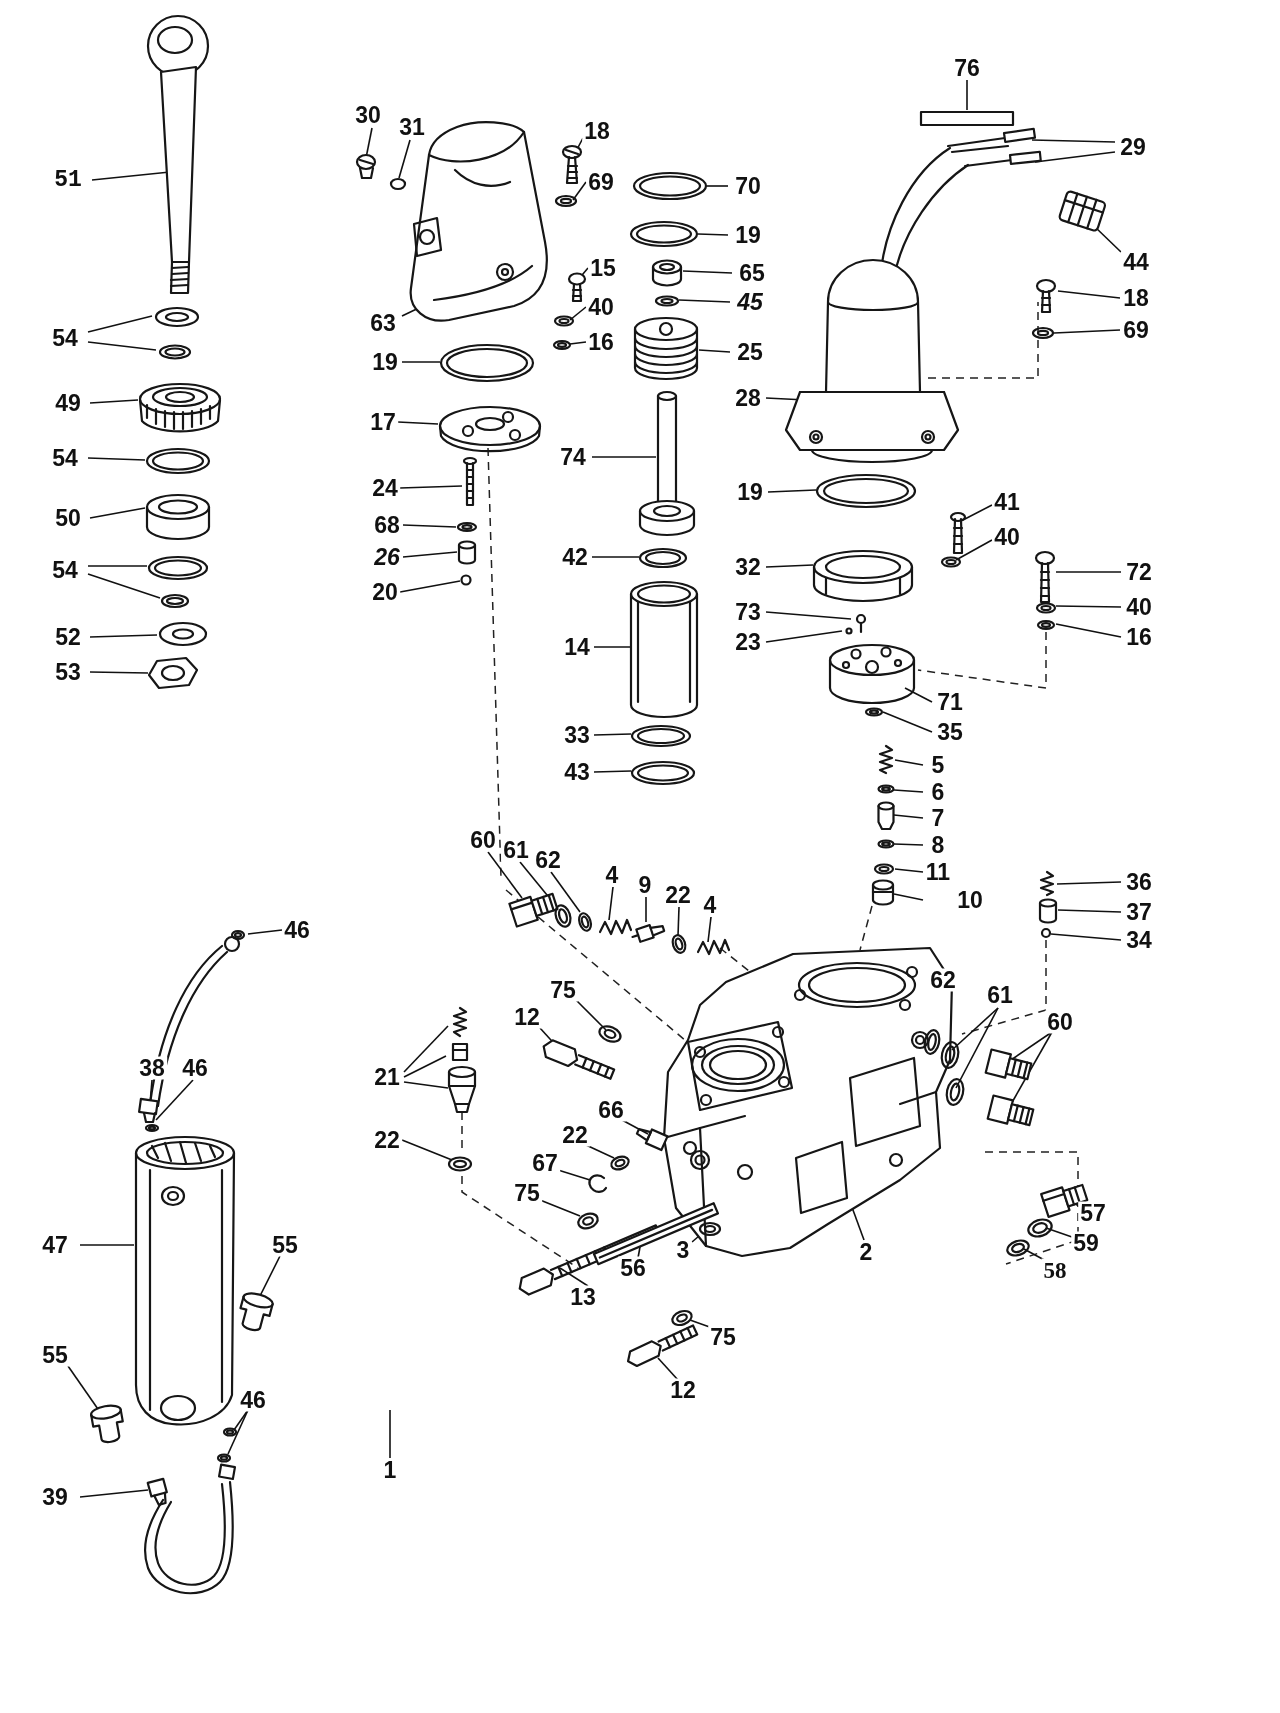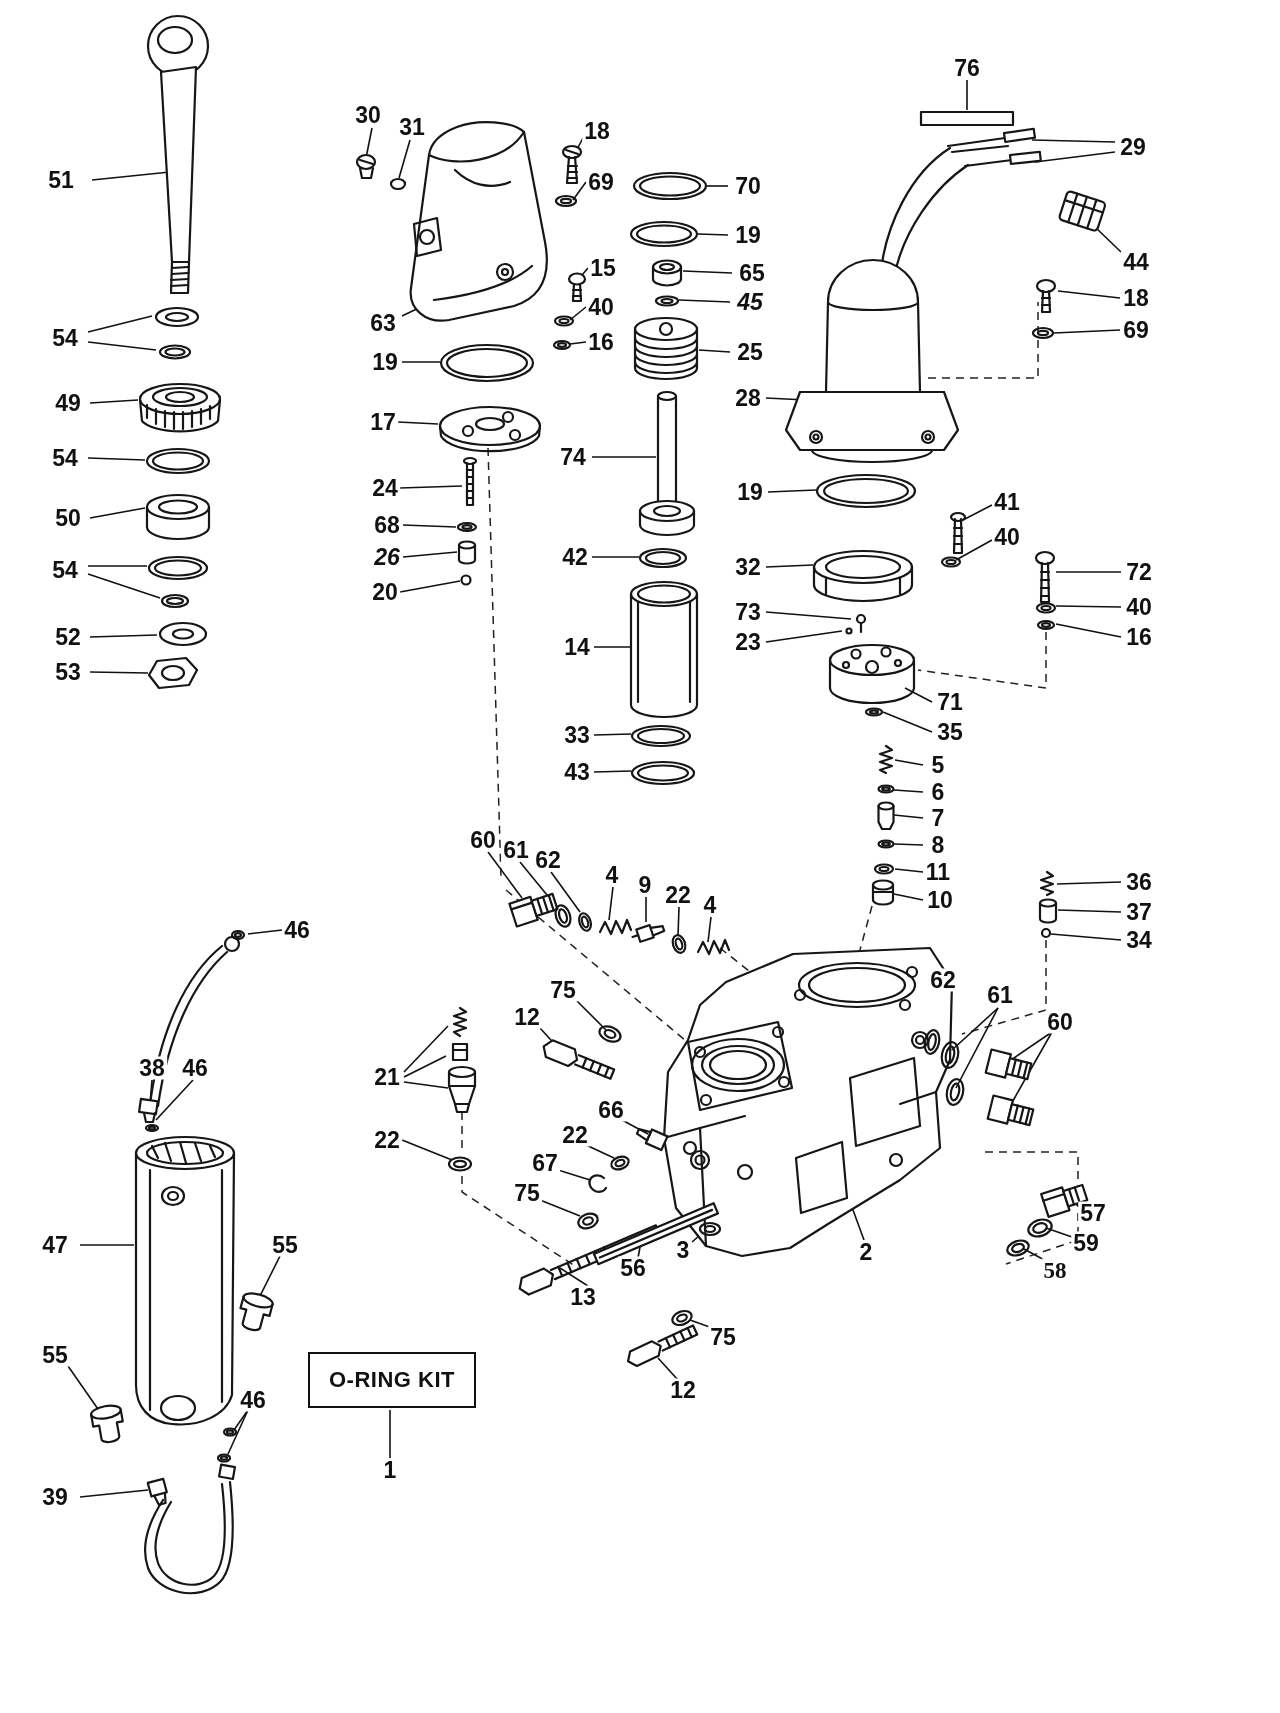--- a/index.html
+++ b/index.html
@@ -711,21 +711,21 @@
         <path d="M153,1494 L155,1504 L162,1504 L164,1494"></path>
       </g>
       <g transform="rotate(10 228 1472)">
         <rect x="220" y="1466" width="14" height="12" fill="#fff"></rect>
       </g>
     </g>
   </g>
 </svg>
 
   <div class="callout-layer">
-      <div class="callout" style="left: 61px; top: 180px;">51</div>
+      <div class="callout" style="left: 68px; top: 180px; font-family: Liberation Mono, monospace;">51</div>
       <div class="callout" style="left: 65px; top: 338px;">54</div>
       <div class="callout" style="left: 68px; top: 403px;">49</div>
       <div class="callout" style="left: 65px; top: 458px;">54</div>
       <div class="callout" style="left: 68px; top: 518px;">50</div>
       <div class="callout" style="left: 65px; top: 570px;">54</div>
       <div class="callout" style="left: 68px; top: 637px;">52</div>
       <div class="callout" style="left: 68px; top: 672px;">53</div>
       <div class="callout" style="left: 368px; top: 115px;">30</div>
       <div class="callout" style="left: 412px; top: 127px;">31</div>
       <div class="callout" style="left: 597px; top: 131px;">18</div>
@@ -765,21 +765,21 @@
       <div class="callout" style="left: 1139px; top: 637px;">16</div>
       <div class="callout" style="left: 748px; top: 612px;">73</div>
       <div class="callout" style="left: 748px; top: 642px;">23</div>
       <div class="callout" style="left: 950px; top: 702px;">71</div>
       <div class="callout" style="left: 950px; top: 732px;">35</div>
       <div class="callout" style="left: 938px; top: 765px;">5</div>
       <div class="callout" style="left: 938px; top: 792px;">6</div>
       <div class="callout" style="left: 938px; top: 818px;">7</div>
       <div class="callout" style="left: 938px; top: 845px;">8</div>
       <div class="callout" style="left: 938px; top: 872px;">11</div>
-      <div class="callout" style="left: 940px; top: 900px;">10</div>
+      <div class="callout" style="left: 970px; top: 900px;">10</div>
       <div class="callout" style="left: 1139px; top: 882px;">36</div>
       <div class="callout" style="left: 1139px; top: 912px;">37</div>
       <div class="callout" style="left: 1139px; top: 940px;">34</div>
       <div class="callout" style="left: 483px; top: 840px;">60</div>
       <div class="callout" style="left: 516px; top: 850px;">61</div>
       <div class="callout" style="left: 548px; top: 860px;">62</div>
       <div class="callout" style="left: 612px; top: 875px;">4</div>
       <div class="callout" style="left: 645px; top: 885px;">9</div>
       <div class="callout" style="left: 678px; top: 895px;">22</div>
       <div class="callout" style="left: 710px; top: 905px;">4</div>
@@ -807,17 +807,14 @@
       <div class="callout" style="left: 152px; top: 1068px;">38</div>
       <div class="callout" style="left: 195px; top: 1068px;">46</div>
       <div class="callout" style="left: 55px; top: 1245px;">47</div>
       <div class="callout" style="left: 285px; top: 1245px;">55</div>
       <div class="callout" style="left: 55px; top: 1355px;">55</div>
       <div class="callout" style="left: 253px; top: 1400px;">46</div>
       <div class="callout" style="left: 55px; top: 1497px;">39</div>
       <div class="callout" style="left: 390px; top: 1470px;">1</div>
     </div>
 
-  <div class="kit-box">
-    <span>O-RING KIT</span>
-  </div>
 
 </div>
 
 </body></html>

